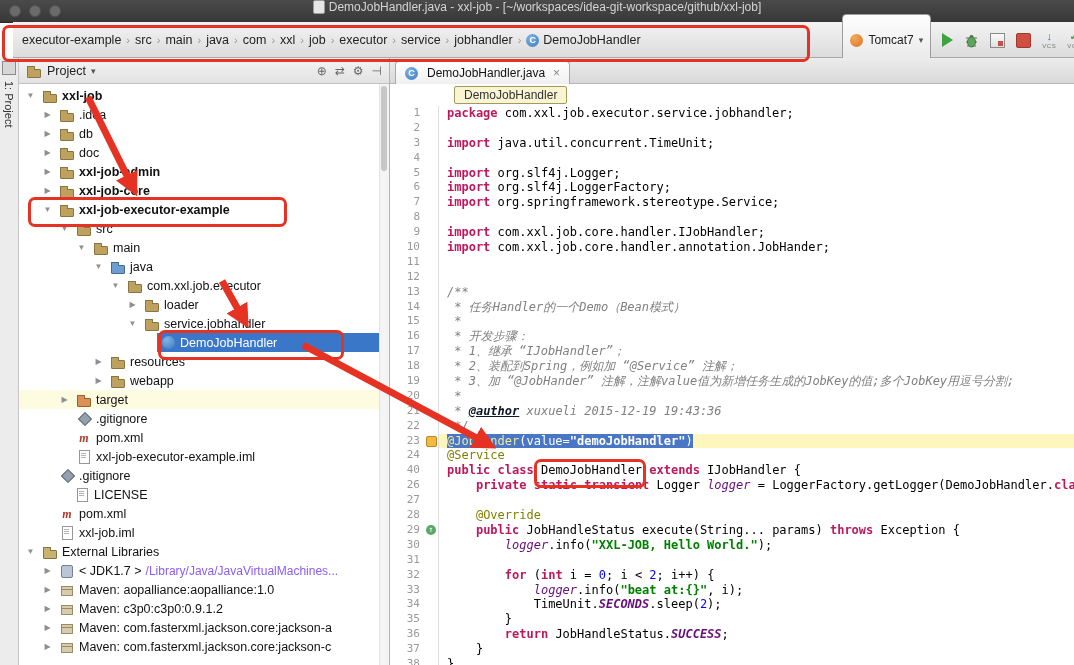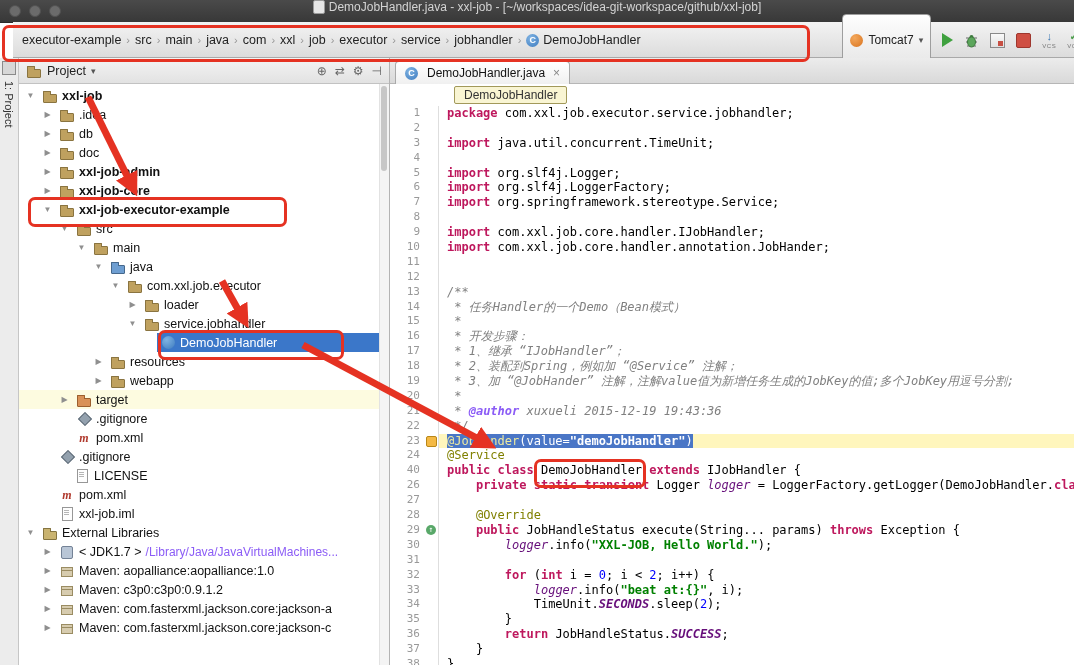--- a/index.html
+++ b/index.html
@@ -102,21 +102,21 @@
   .ovr{position:absolute;left:1px;top:2px;width:10px;height:10px;border-radius:50%;background:#59a869;color:#fff;
     font-size:8px;line-height:10px;text-align:center;cursor:pointer;}
   .bulb{position:absolute;left:1px;top:2px;width:9px;height:9px;background:#f4b944;border:1px solid #b98718;border-radius:2px;cursor:pointer;}
 
   .tk-k{color:#be185d;font-weight:bold;}
   .tk-p{color:#000;}
   .tk-s{color:#008000;font-weight:bold;}
   .tk-n{color:#0000ff;}
   .tk-a{color:#808000;}
   .tk-c{color:#808080;font-style:italic;}
-  .tk-t{color:#8b5cf6;font-style:italic;font-weight:bold;}
+  .tk-t{color:#0f172a;font-style:italic;font-weight:bold;text-decoration:underline;}
   .tk-f{color:#660e7a;font-style:italic;}
   .tk-z{color:#660e7a;font-style:italic;font-weight:bold;}
   .tk-sa{background:#4a76c6;color:#ede9a0;}
   .tk-sp{background:#4a76c6;color:#fff;}
   .tk-ss{background:#4a76c6;color:#fff;font-weight:bold;}
 
   
   .redbox{position:absolute;border:3px solid #e53222;border-radius:7px;pointer-events:none;z-index:40;}
   #rb-breadcrumb{left:2px;top:25px;width:802px;height:31px;}
   #rb-module{left:28px;top:197px;width:253px;height:24px;}
@@ -363,20 +363,27 @@
               <span class="tree-label">.gitignore</span>
             </span>
           </div>
           <div class="tree-row" style="padding-left: 38px;">
             <span class="tree-arrow"></span>
             <span class="tree-wrap">
               <span class="icn maven">m</span>
               <span class="tree-label">pom.xml</span>
             </span>
           </div>
+          <div class="tree-row" style="padding-left: 38px;">
+            <span class="tree-arrow"></span>
+            <span class="tree-wrap">
+              <span class="icn file"></span>
+              <span class="tree-label">xxl-job-executor-example.iml</span>
+            </span>
+          </div>
           <div class="tree-row" style="padding-left: 21px;">
             <span class="tree-arrow"></span>
             <span class="tree-wrap">
               <span class="icn gitignore"></span>
               <span class="tree-label">.gitignore</span>
             </span>
           </div>
           <div class="tree-row" style="padding-left: 36px;">
             <span class="tree-arrow"></span>
             <span class="tree-wrap">

